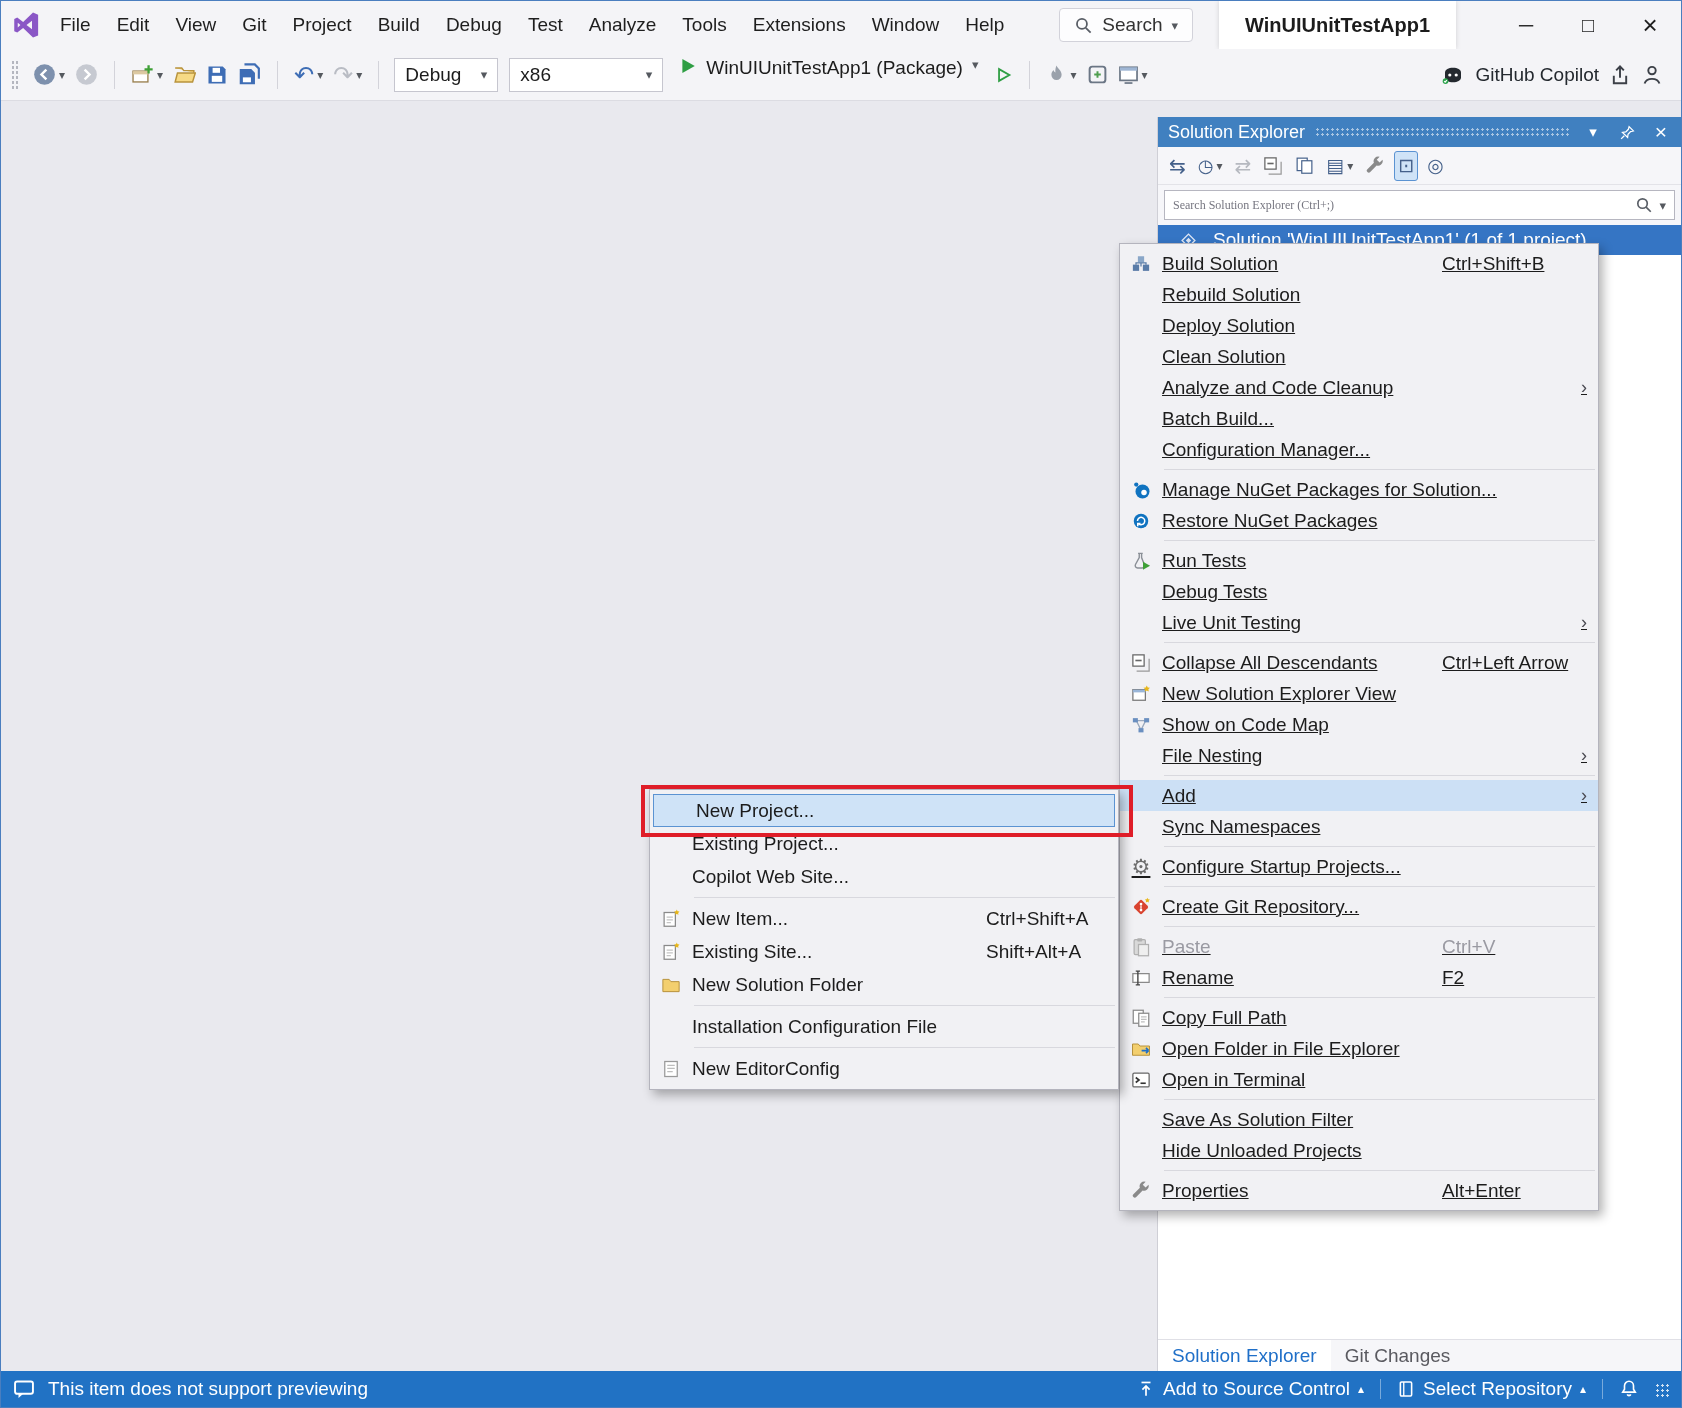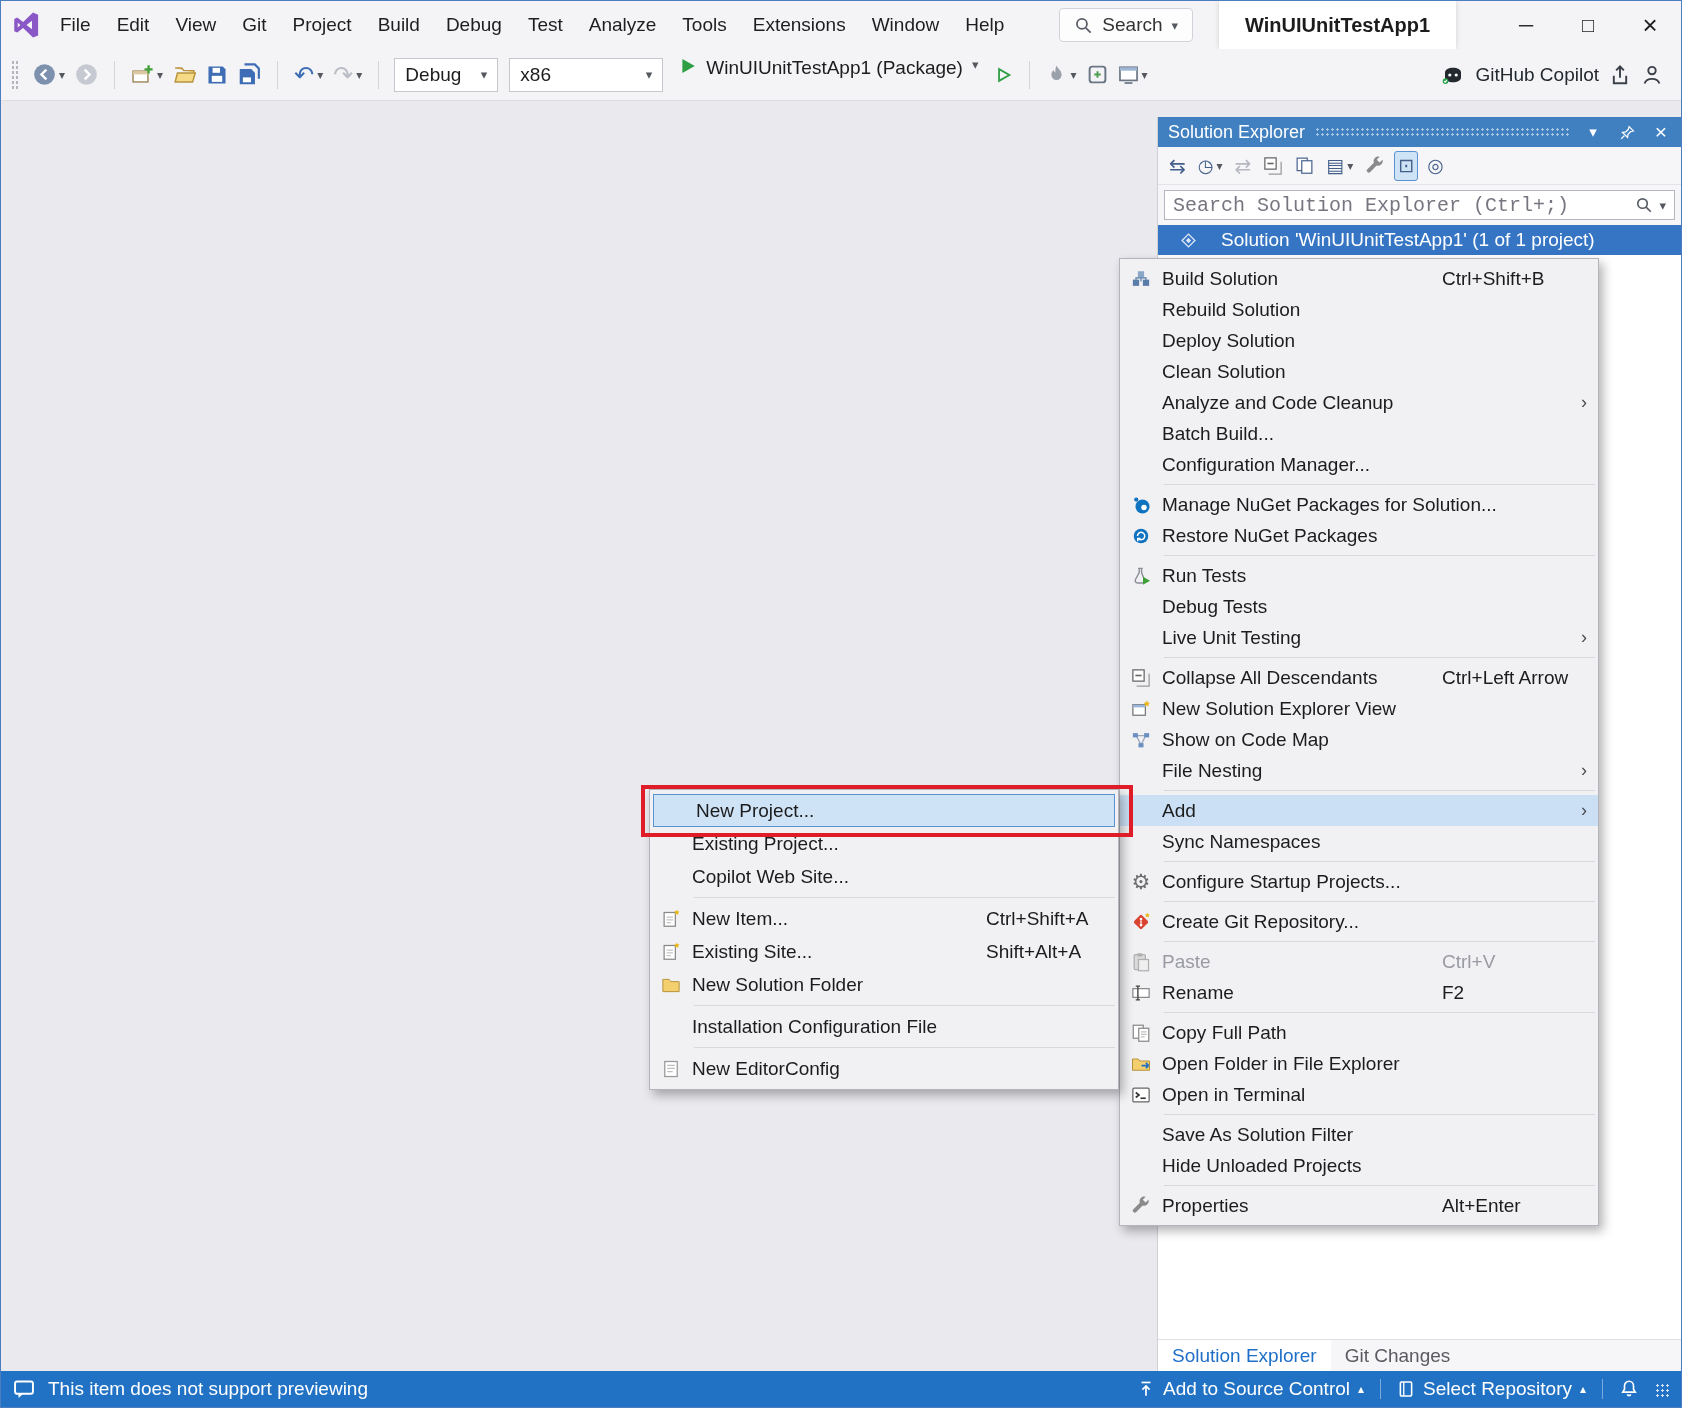--- a/index.html
+++ b/index.html
@@ -53,44 +53,44 @@
   .se-drag { flex:1; height:10px;
     background-image:radial-gradient(rgba(255,255,255,.55) 1.1px, transparent 1.2px); background-size:5px 5px; }
   .se-tb-ic { color:#fff; display:inline-flex; align-items:center; justify-content:center; width:24px; font-size:15px; }
   .se-tb-ic.x { font-size:21px; }
   .se-toolbar { height:38px; display:flex; align-items:center; gap:6px; padding:0 8px;
     border-bottom:1px solid #e3e3e8; flex:none; }
   .se-toolbar .tb-btn { height:30px; padding:0 3px; }
   .se-search-wrap { padding:5px 6px 5px 6px; flex:none; }
   .se-search { display:flex; align-items:center; gap:6px; border:1px solid #b6b6c0; background:#fff;
     height:30px; padding:0 8px; }
-  .se-search input { flex:1; border:none; outline:none; font-size:20px; color:#ec4899;
-    font-family:Liberation Mono, monospace; background:transparent; }
+  .se-search input { flex:1; border:none; outline:none; font-size:12px; color:#ec4899;
+    font-family:Liberation Serif, serif; background:transparent; }
   .se-search input::placeholder { color:#767680; }
   .se-body { flex:1; background:#fff; overflow:hidden; }
   .se-solution-row { height:30px; background:#3575c4; color:#fff; display:flex; align-items:center;
-    gap:24px; padding:0 8px 0 22px; font-size:19px; white-space:nowrap; }
+    gap:16px; padding:0 8px 0 22px; font-size:19px; white-space:nowrap; }
   .se-tabs { height:32px; display:flex; background:#f6f6f9; border-top:1px solid #e0e0e6; flex:none; }
   .se-tab { padding:0 14px; display:flex; align-items:center; font-size:19px; color:#5a5a60; }
   .se-tab.active { background:#fff; color:#1f6fc8; }
 
   
   .statusbar { height:36px; background:#2172c4; color:#fff; display:flex; align-items:center;
     gap:13px; padding:0 12px; font-size:19px; flex:none; }
   .sb-right { margin-left:auto; display:flex; align-items:center; gap:16px; }
   .sb-item { display:flex; align-items:center; gap:8px; white-space:nowrap; }
   .sb-div { width:1px; height:20px; background:rgba(255,255,255,.4); }
   .chev-up { font-size:12px; color:#fff; }
   .sb-grip { width:14px; height:14px; align-self:flex-end; margin-bottom:3px;
     background-image:radial-gradient(rgba(255,255,255,.8) 1px, transparent 1.2px); background-size:5px 5px; }
 
   
   .menu { position:absolute; background:#f1f1f4; border:1px solid #b4b4bd;
     box-shadow:4px 5px 10px rgba(0,0,0,.3); padding:4px 0; font-size:19px; }
-  .menu1 { left:1118px; top:257px; width:480px; z-index:40; }
+  .menu1 { left:1118px; top:242px; width:480px; z-index:40;text-decoration:underline; }
   .menu2 { left:648px; top:788px; width:470px; z-index:45; }
   .m-item { display:flex; align-items:center; height:31px; padding-right:4px; }
   .menu2 .m-item { height:33px; }
   .m-ic { width:42px; flex:none; display:flex; justify-content:center; align-items:center; }
   .m-lb { flex:1; white-space:nowrap; color:#1c1c1c; }
   .m-sc { width:132px; flex:none; white-space:nowrap; color:#1c1c1c; }
   .menu2 .m-sc { width:118px; }
   .m-ar { width:20px; flex:none; text-align:center; font-size:18px; color:#4a4a52; }
   .menu2 .m-ar { width:10px; }
   .m-item.sel { background:#cce0f5; }

